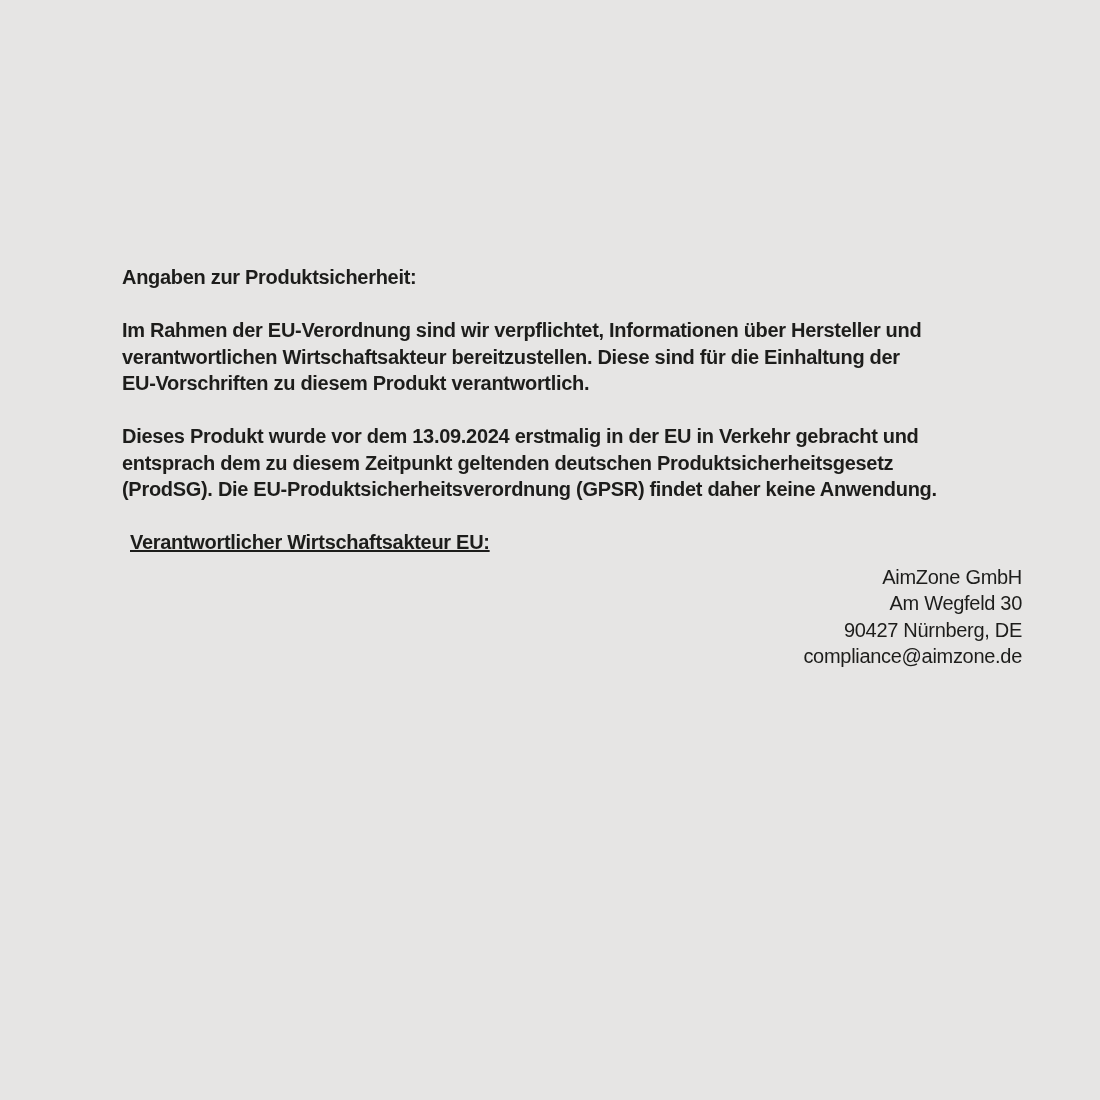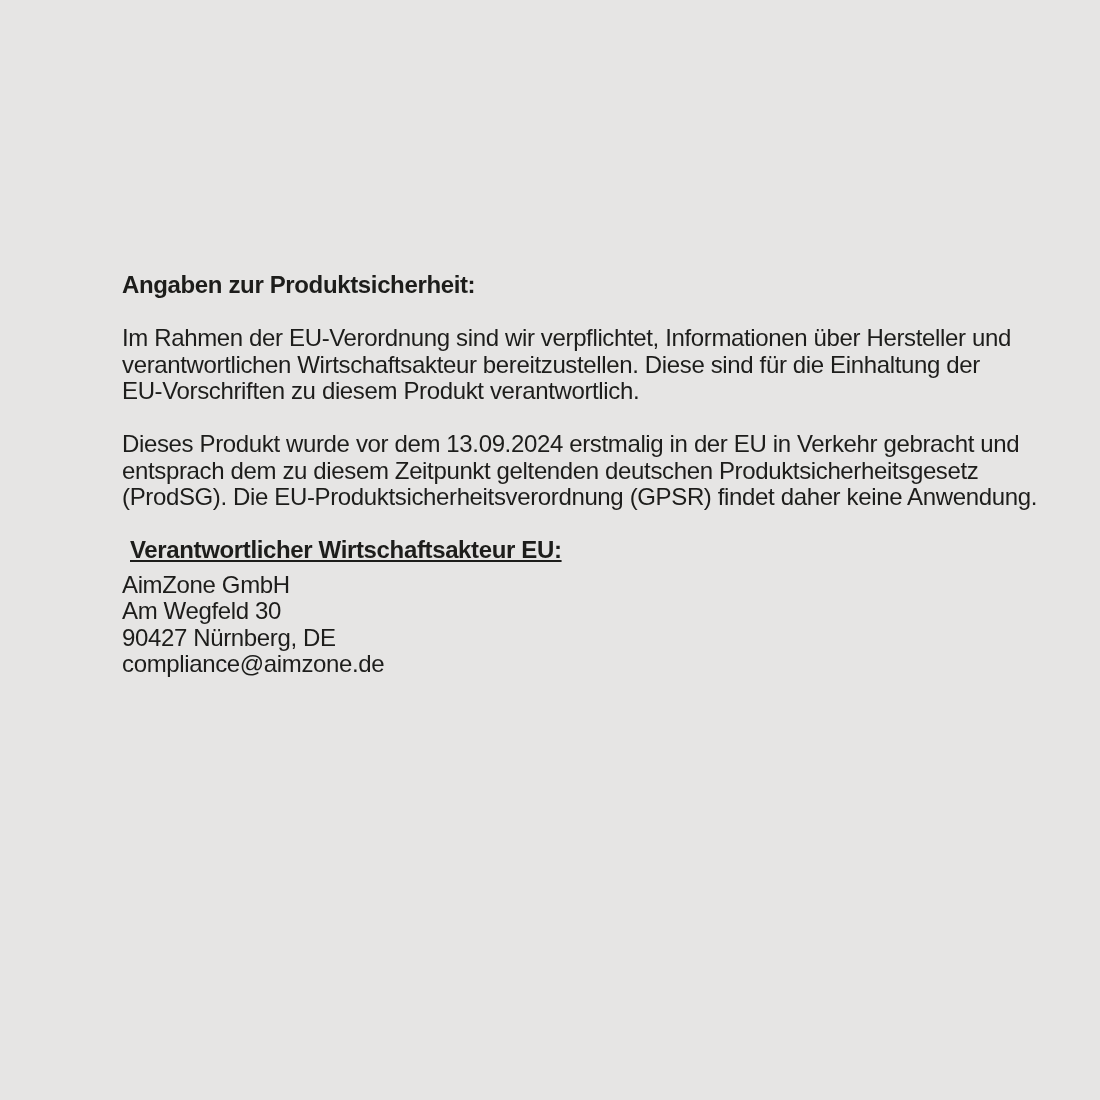--- a/index.html
+++ b/index.html
@@ -11,44 +11,46 @@
     height: 1100px;
     background: #e6e5e4;
     position: relative;
     overflow: hidden;
     font-family: "Liberation Sans", "DejaVu Sans", sans-serif;
     color: #1d1d1b;
   }
   .content {
     position: absolute;
     left: 122px;
-    top: 272px;
+    top: 264px;
     width: 900px;
-    font-size: 24px;
+    font-size: 20px;
     line-height: 26.5px;
     letter-spacing: -0.015em;
   }
   .heading {
     font-weight: bold;
     margin: 0 0 26.5px 0;
     white-space: pre;
   }
   .paragraph {
     margin: 0 0 26.5px 0;
     white-space: pre;
+    font-weight: bold;
   }
   .responsible-heading {
     font-weight: bold;
     margin: 8px;
     white-space: pre;
     text-decoration: underline;
   }
   .address {
     margin: 0;
     white-space: pre;
+    text-align: right;
   }
 </style>
 </head>
 <body>
 
 <div class="page">
   <div class="content">
     <p class="heading">Angaben zur Produktsicherheit:</p>
 
     <p class="paragraph">Im Rahmen der EU-Verordnung sind wir verpflichtet, Informationen über Hersteller und

